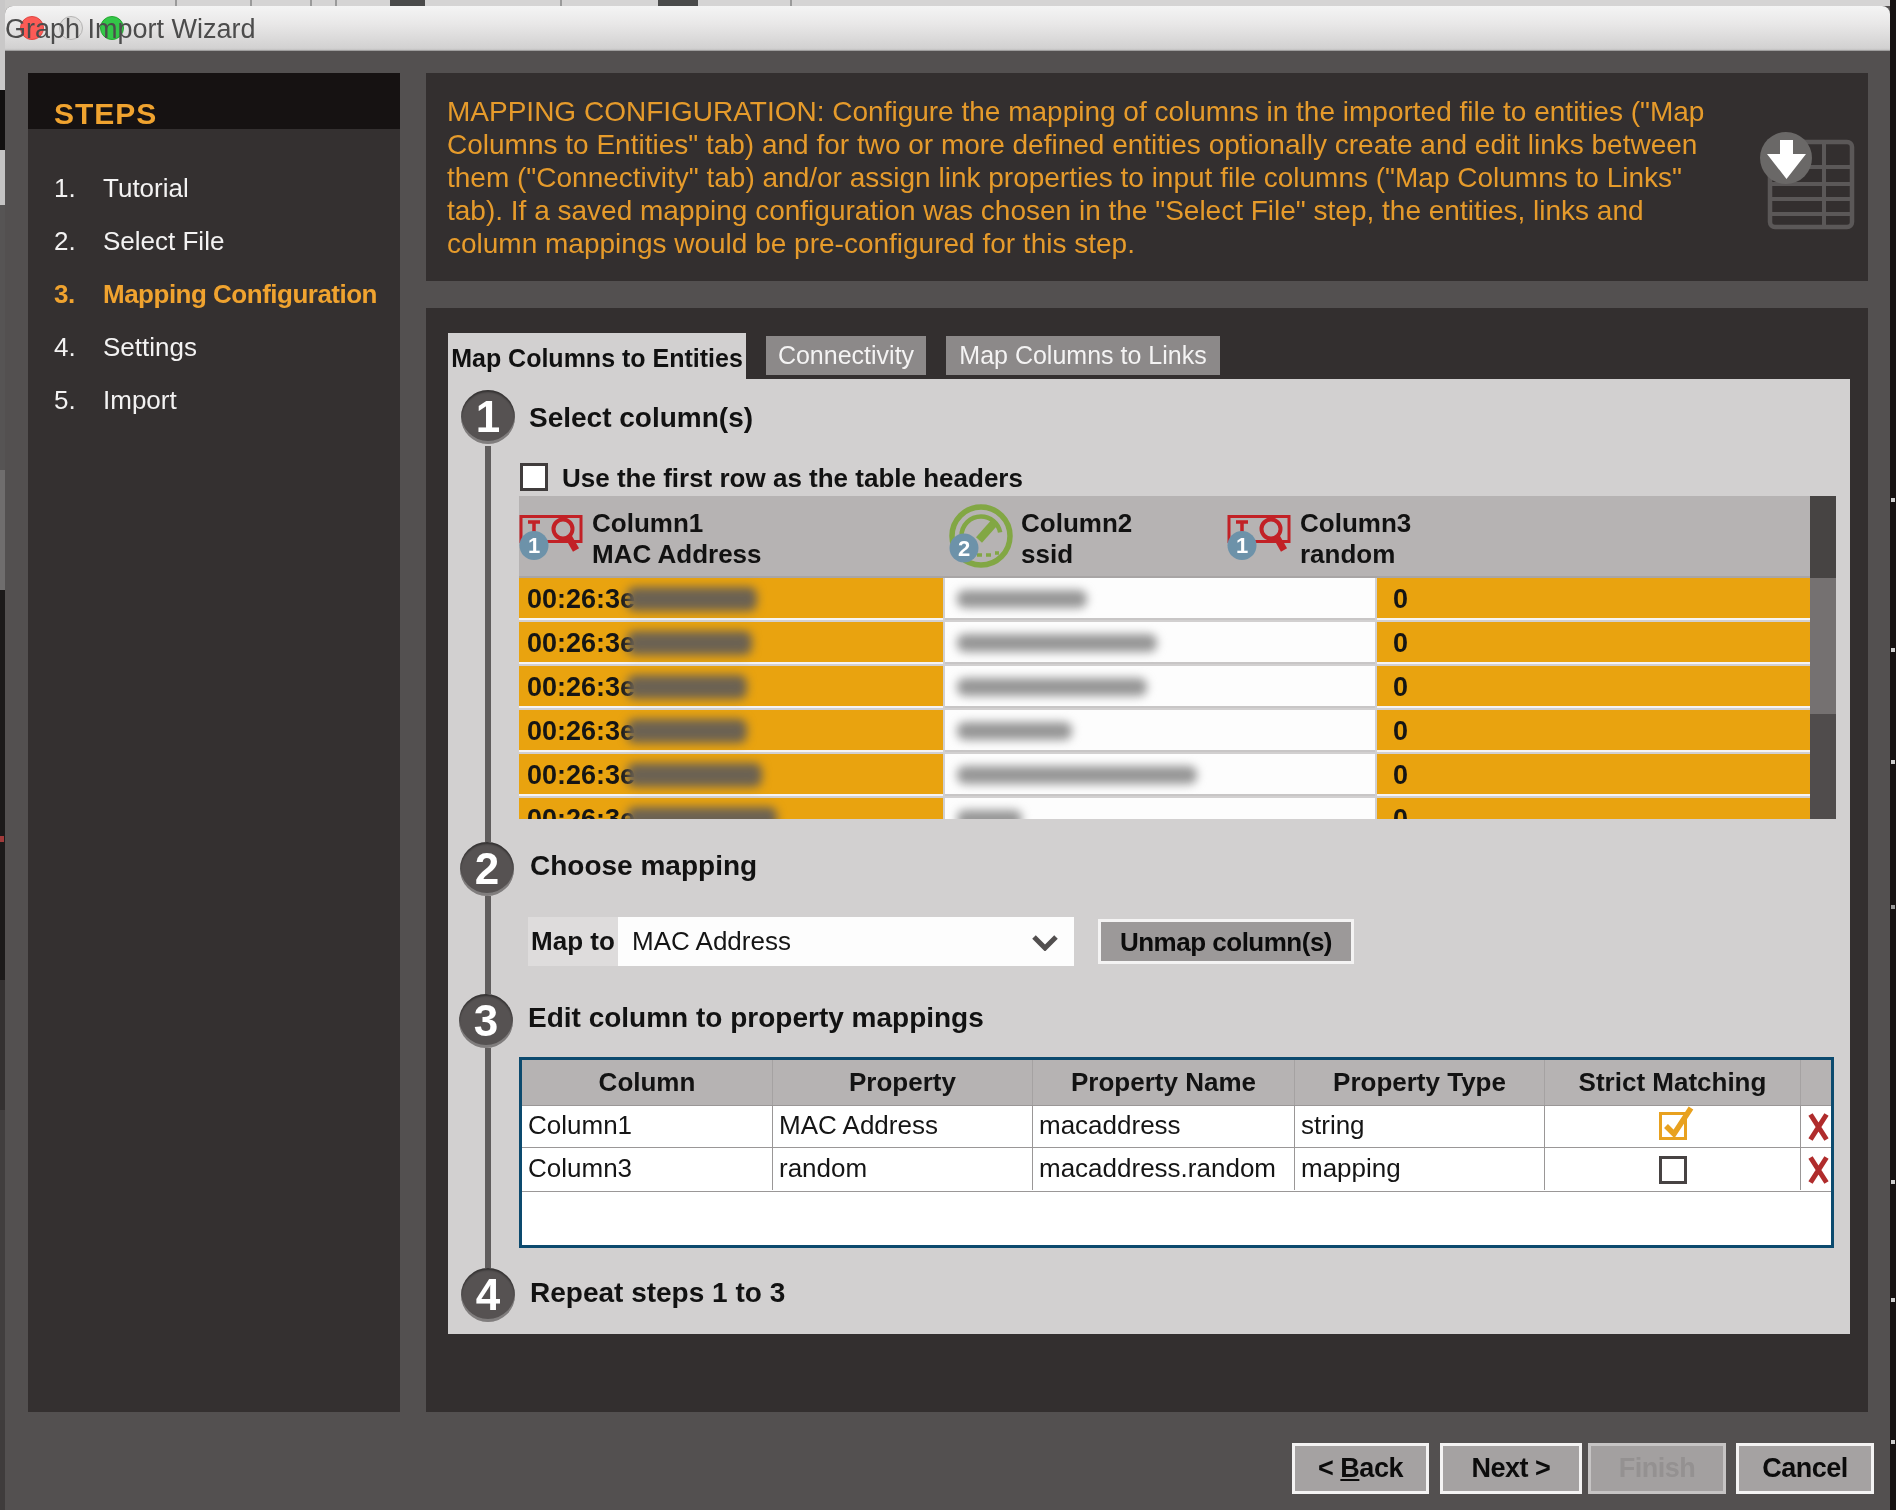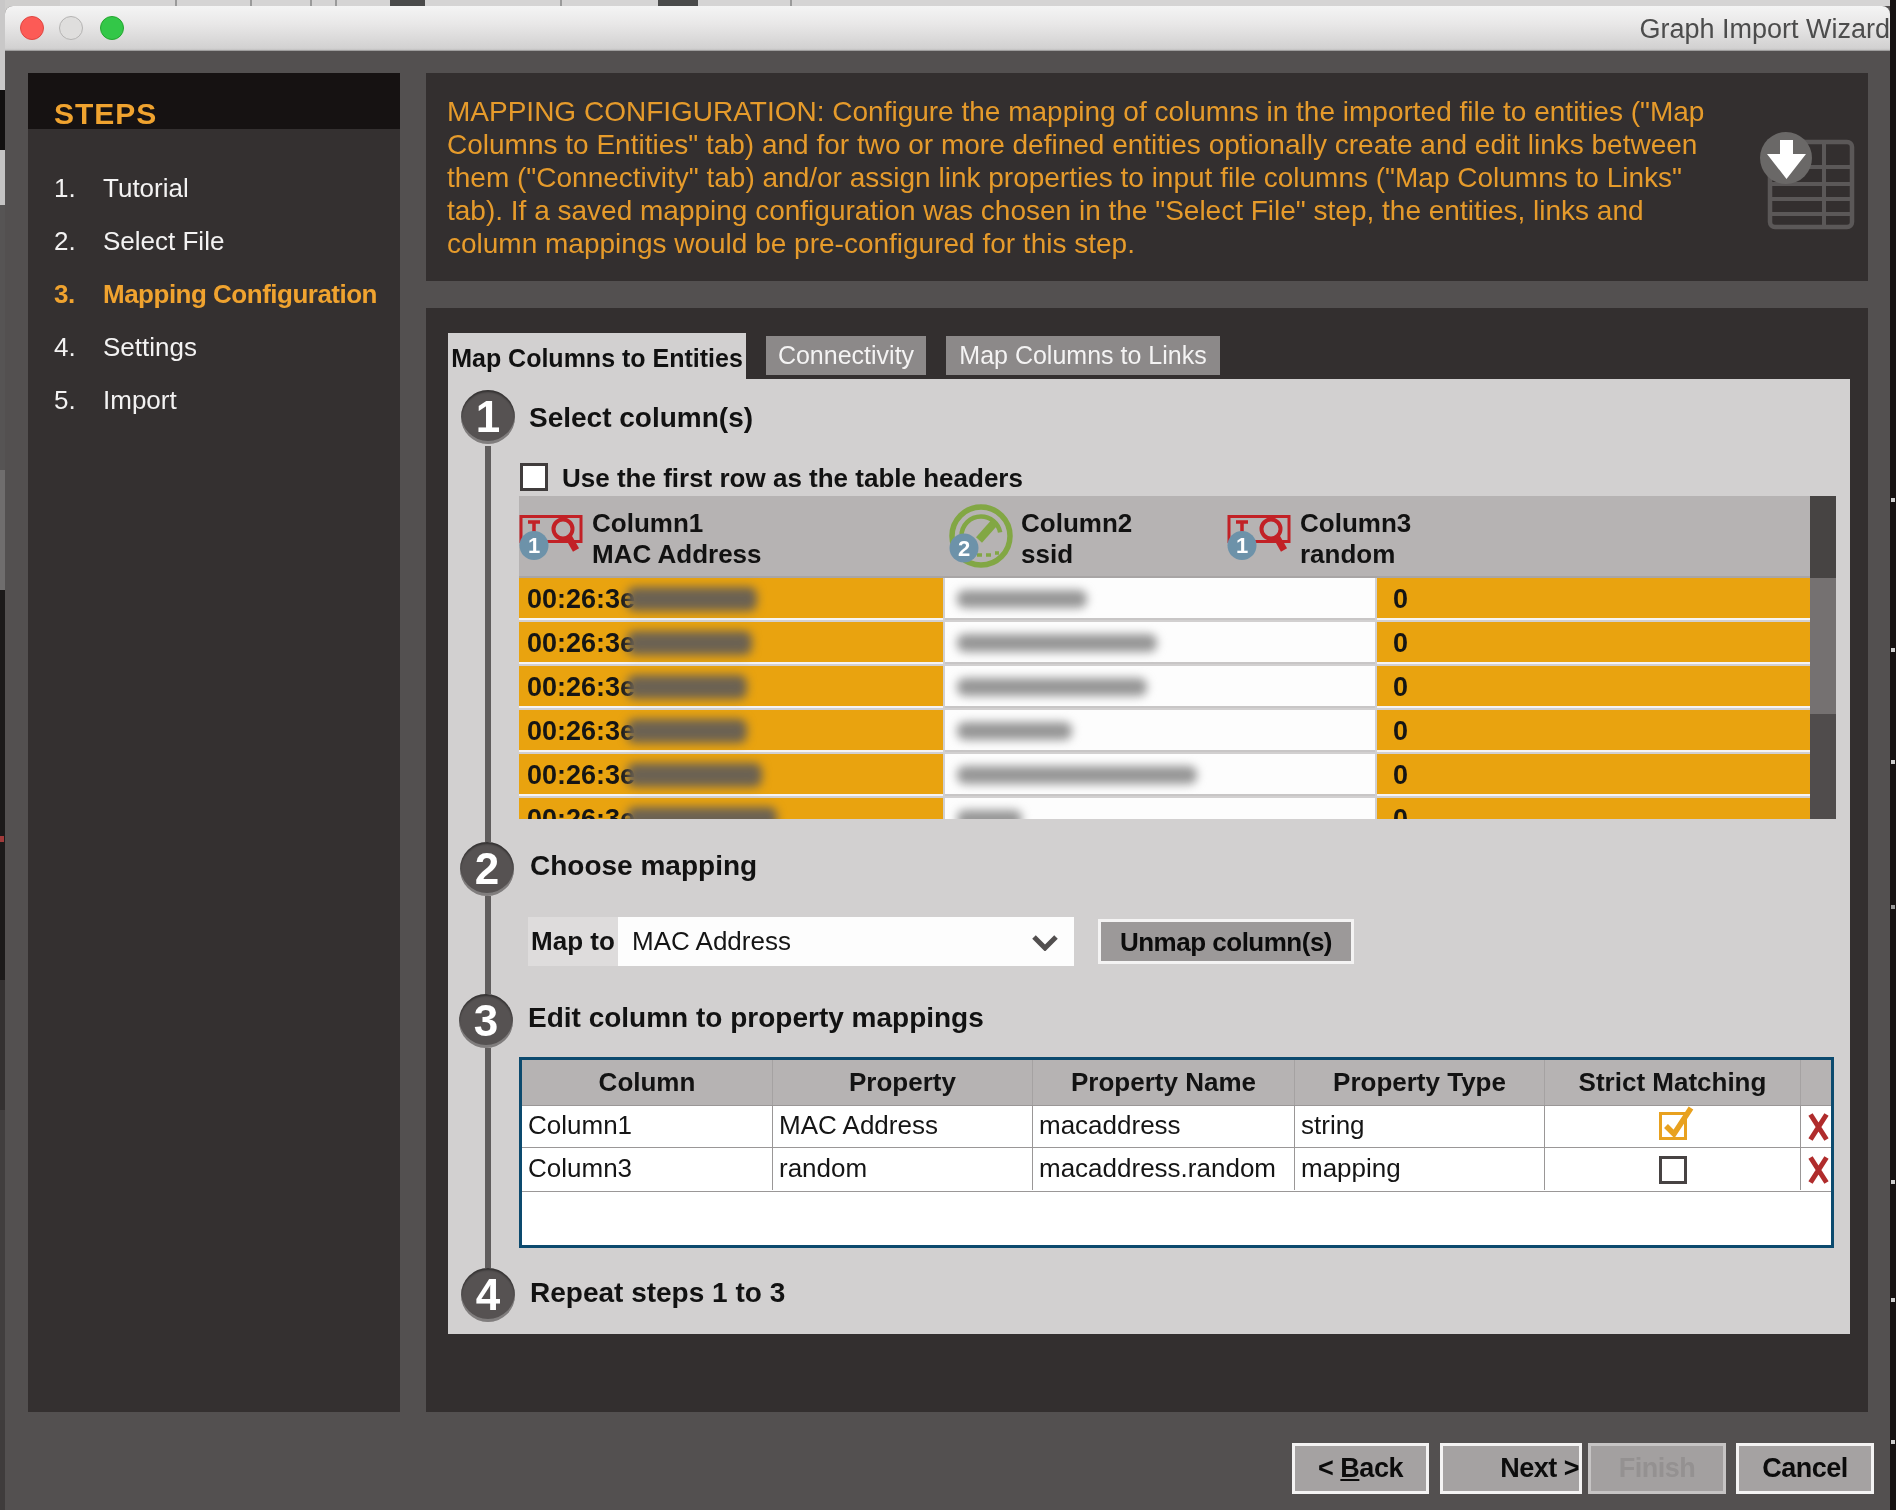--- a/index.html
+++ b/index.html
@@ -5,21 +5,21 @@
   html,body{margin:0;padding:0;}
   *{-webkit-font-smoothing:antialiased;}
   body{width:1896px;height:1510px;position:relative;overflow:hidden;
        font-family:"Liberation Sans", sans-serif;background:#535050;}
   .abs{position:absolute;}
   .win{position:absolute;left:5px;top:6px;width:1885px;height:1504px;background:#535050;border-radius:8px 8px 0 0;}
   .titlebar{position:absolute;left:0;top:0;width:100%;height:45px;border-radius:8px 8px 0 0;
      background:linear-gradient(180deg,#f4f4f4 0,#e9e8e8 40%,#d2d1d1 96%,#c3c2c2 100%);
      border-bottom:1px solid #9f9e9e;box-sizing:border-box;}
   .light{position:absolute;top:10px;width:24px;height:24px;border-radius:50%;box-sizing:border-box;}
-  .title{position:absolute;top:0;left:0;width:100%;height:45px;line-height:47px;text-align:right;
+  .title{position:absolute;top:0;left:0;width:100%;height:45px;line-height:47px;text-align:left;
      font-size:27px;color:#4c4c4c;}
   .panel-dark{position:absolute;background:#332f2f;}
   .steps{left:23px;top:67px;width:372px;height:1339px;background:#343030;}
   .steps-head{position:absolute;left:0;top:0;width:100%;height:56px;background:#161212;}
   .steps-title{position:absolute;left:26px;top:24px;font-size:30px;font-weight:bold;color:#f0a32f;letter-spacing:1px;}
   .sitem{position:absolute;left:0;width:100%;height:36px;font-size:26px;color:#f3f2f2;}
   .sitem .n{position:absolute;left:26px;}
   .sitem .t{position:absolute;left:75px;}
   .sitem.on{color:#f0a32f;font-weight:bold;letter-spacing:-0.5px;}
   .desc{left:421px;top:67px;width:1442px;height:208px;}
@@ -262,16 +262,16 @@
               <path d="M2.5 2.5 L18.5 27.5 M18.5 2.5 L2.5 27.5" stroke="#b02c2c" stroke-width="5"></path>
             </svg>
           </div>
         </div>
         <div class="badge" style="left:13px;top:889px;">4</div>
         <div class="sec-title" style="left:82px;top:898px;">Repeat steps 1 to 3</div>
       </div>
     </div>
     <div class="abs" style="left:0;top:1406px;width:1885px;height:98px;background:#535050;"></div>
     <div class="btn" style="left:1287px;top:1437px;width:137px;height:51px;line-height:45px;">&lt; <span style="text-decoration:underline;">B</span>ack</div>
-    <div class="btn" style="left:1435px;top:1437px;width:142px;height:51px;line-height:45px;text-align:right;">Next &gt;</div>
+    <div class="btn" style="left:1435px;top:1437px;width:142px;height:51px;line-height:45px;">Next &gt;</div>
     <div class="btn" style="left:1583px;top:1437px;width:138px;height:51px;line-height:45px;background:#a3a0a0;color:#949191;border-color:#c6c4c4;">Finish</div>
     <div class="btn" style="left:1731px;top:1437px;width:138px;height:51px;line-height:45px;">Cancel</div>
   </div>
 
 </body></html>

